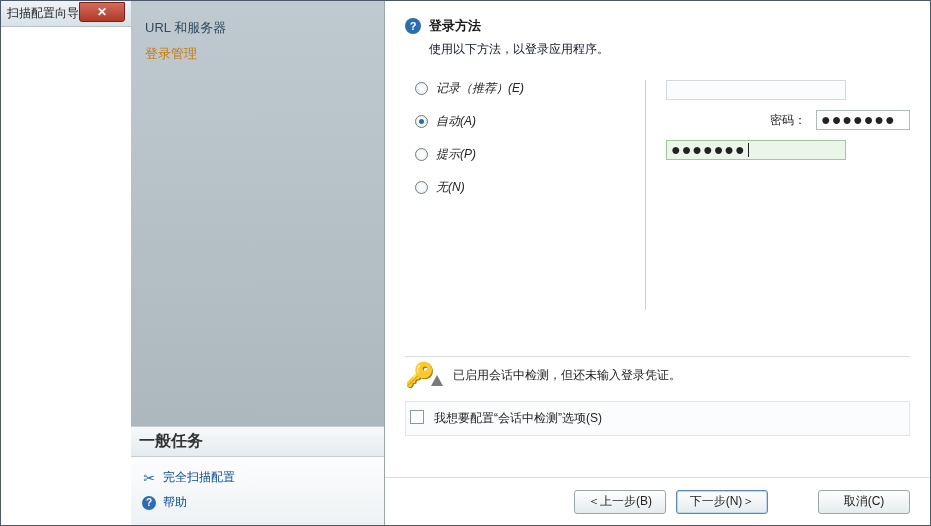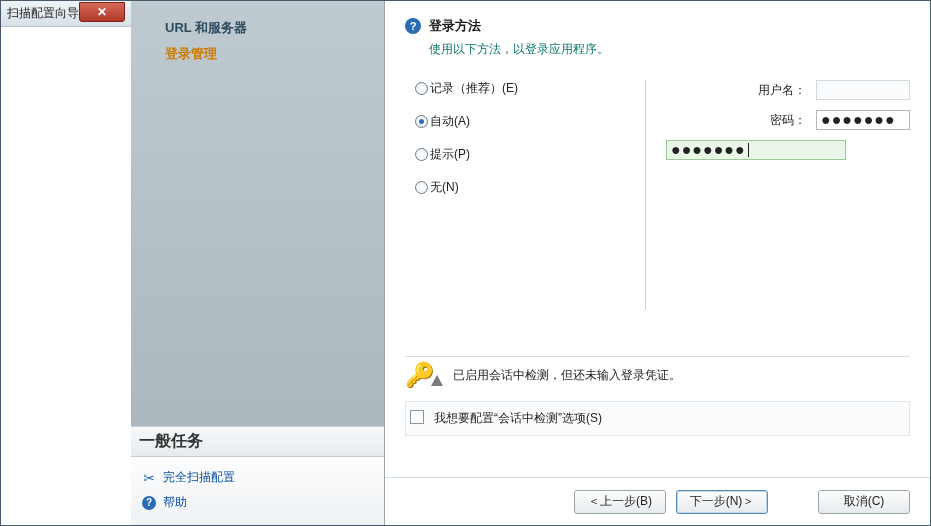--- a/index.html
+++ b/index.html
@@ -4,36 +4,36 @@
 <style>
 * { margin:0; padding:0; box-sizing:border-box; font-family:"Microsoft YaHei","SimSun",Arial,sans-serif; }
 body { background:#555; width:931px; height:526px; overflow:hidden; }
 .win { width:931px; height:526px; background:#fff; border:1px solid #4a5a6a; display:flex; flex-direction:row; }
 .titlebar { height:26px; background:linear-gradient(#eef3f6,#d7e1e8); border-bottom:1px solid #b8c4cc; display:flex; align-items:center; padding:0 6px; font-size:12px; color:#222; position:relative; }
 .titlebar .title { flex:1; }
 .titlebar .closebtn { width:46px; height:20px; background:linear-gradient(#d46a5a,#b13a28); border:1px solid #7a1f12; border-radius:0 0 3px 3px; margin-top:-4px; display:flex; align-items:center; justify-content:center; color:#fff; font-weight:bold; cursor:pointer; }
 .layout { flex:1; display:flex; min-height:0; }
 .sidebar { width:254px; background:linear-gradient(#bfcad0,#a8b4ba); border-right:1px solid #9aa6ac; display:flex; flex-direction:column; font-size:13px; }
 .sidebar .top { flex:1; padding:14px 10px 10px 10px; }
-.sidebar .step { font-weight:bold; color:#2e4a5f; padding:4px 4px;margin-left:20px; }
+.sidebar .step { font-weight:normal; color:#2e4a5f; padding:4px 4px; }
 .sidebar .step.active { color:#cc7a00; }
 .tasksheader { background:linear-gradient(#f7f9fa,#e5ebee); border-top:1px solid #c6ced3; border-bottom:1px solid #c6ced3; padding:4px 8px; font-weight:bold; color:#333; font-size:16px; }
 .tasks { background:linear-gradient(#fdfdfe,#eef2f4); padding:8px 8px 10px 8px; }
 .taskitem { display:flex; align-items:center; gap:6px; padding:4px 2px; color:#0b4da2; font-size:12px; cursor:pointer; }
 .taskitem .ic { width:16px; height:16px; display:flex; align-items:center; justify-content:center; font-size:14px; }
 .ic-tool { color:#2a6db5; }
 .ic-help { width:14px; height:14px; border-radius:50%; background:#2a6db5; color:#fff; font-size:10px; font-weight:bold; display:flex; align-items:center; justify-content:center; }
 .main { flex:1; display:flex; flex-direction:column; min-width:0; }
 .content { flex:1; padding:16px 20px 10px 20px; font-size:12px; color:#222; overflow:hidden; }
 .heading { display:flex; align-items:center; gap:8px; font-weight:bold; font-size:13px; margin-bottom:6px; color:#1a1a1a; }
 .qmark { width:16px; height:16px; border-radius:50%; background:#2a6db5; color:#fff; font-size:11px; font-weight:bold; display:flex; align-items:center; justify-content:center; }
-.subtitle { margin-left:24px; margin-bottom:22px; color:#0f766e; }
+.subtitle { margin-left:24px; margin-bottom:22px; color:#0f172a; }
 .twocol { display:flex; }
 .leftcol { width:220px; padding-left:10px; }
-.radio { display:flex; align-items:center; gap:2px; margin-bottom:16px; cursor:pointer; }
+.radio { display:flex; align-items:center; gap:8px; margin-bottom:16px; cursor:pointer;font-style:italic; }
 .rb { width:13px; height:13px; border:1px solid #6b7b86; border-radius:50%; background:radial-gradient(#fff,#e8eef2); position:relative; }
 .rb.on::after { content:""; position:absolute; width:5px; height:5px; border-radius:50%; background:#2a6db5; left:3px; top:3px; }
 .vdiv { width:1px; background:#c9d1d6; margin:0 20px; height:230px; }
 .rightcol { flex:1; }
 .rightlabel { margin-bottom:44px; color:#222; }
 .frow { display:flex; align-items:center; margin-bottom:10px; }
 .frow .lab { width:150px; text-align:right; padding-right:10px; color:#222; }
 .finput { flex:1; max-width:180px; height:20px; border:1px solid #b0bac1; background:#fff; padding:0 4px; font-size:12px; display:flex; align-items:center; }
 .finput.plain { background:#fafcfd; border-color:#d3dade; }
 .finput.pwd { background:#eaf6e7; border-color:#9ec99a; }
@@ -110,21 +110,20 @@
               <span class="rb"></span>
               <span>无(N)</span>
             </div>
           </div>
 
           <div class="vdiv"></div>
 
           <div class="rightcol">
 
             <div class="frow">
-              <div class="lab">用户名：</div>
               <div class="finput plain">
                 <span></span>
               </div>
             </div>
 
             <div class="frow">
               <div class="lab">密码：</div>
               <div class="finput">
                 <span class="dots">●●●●●●●</span>
               </div>

